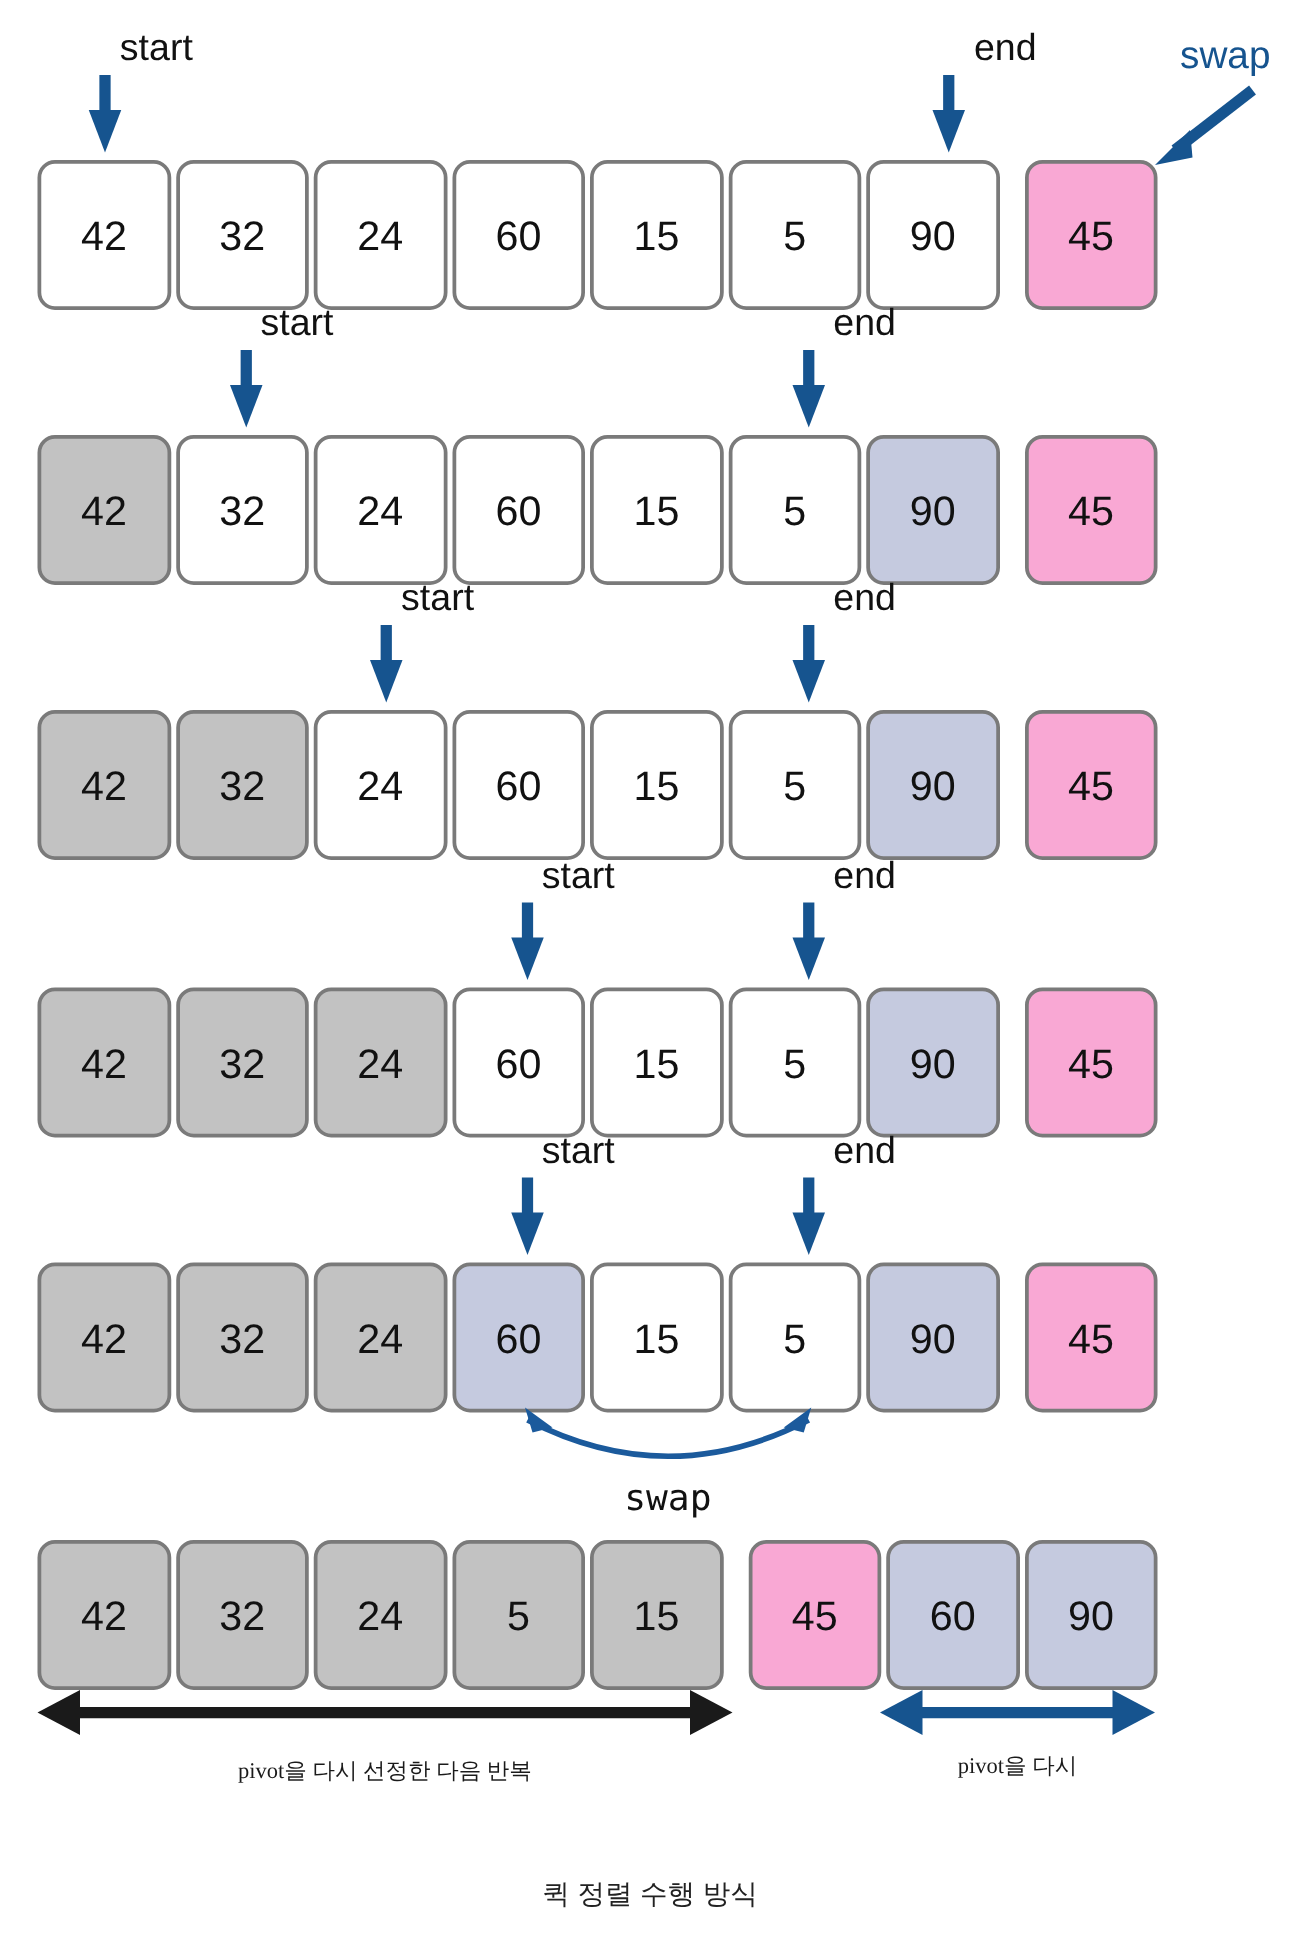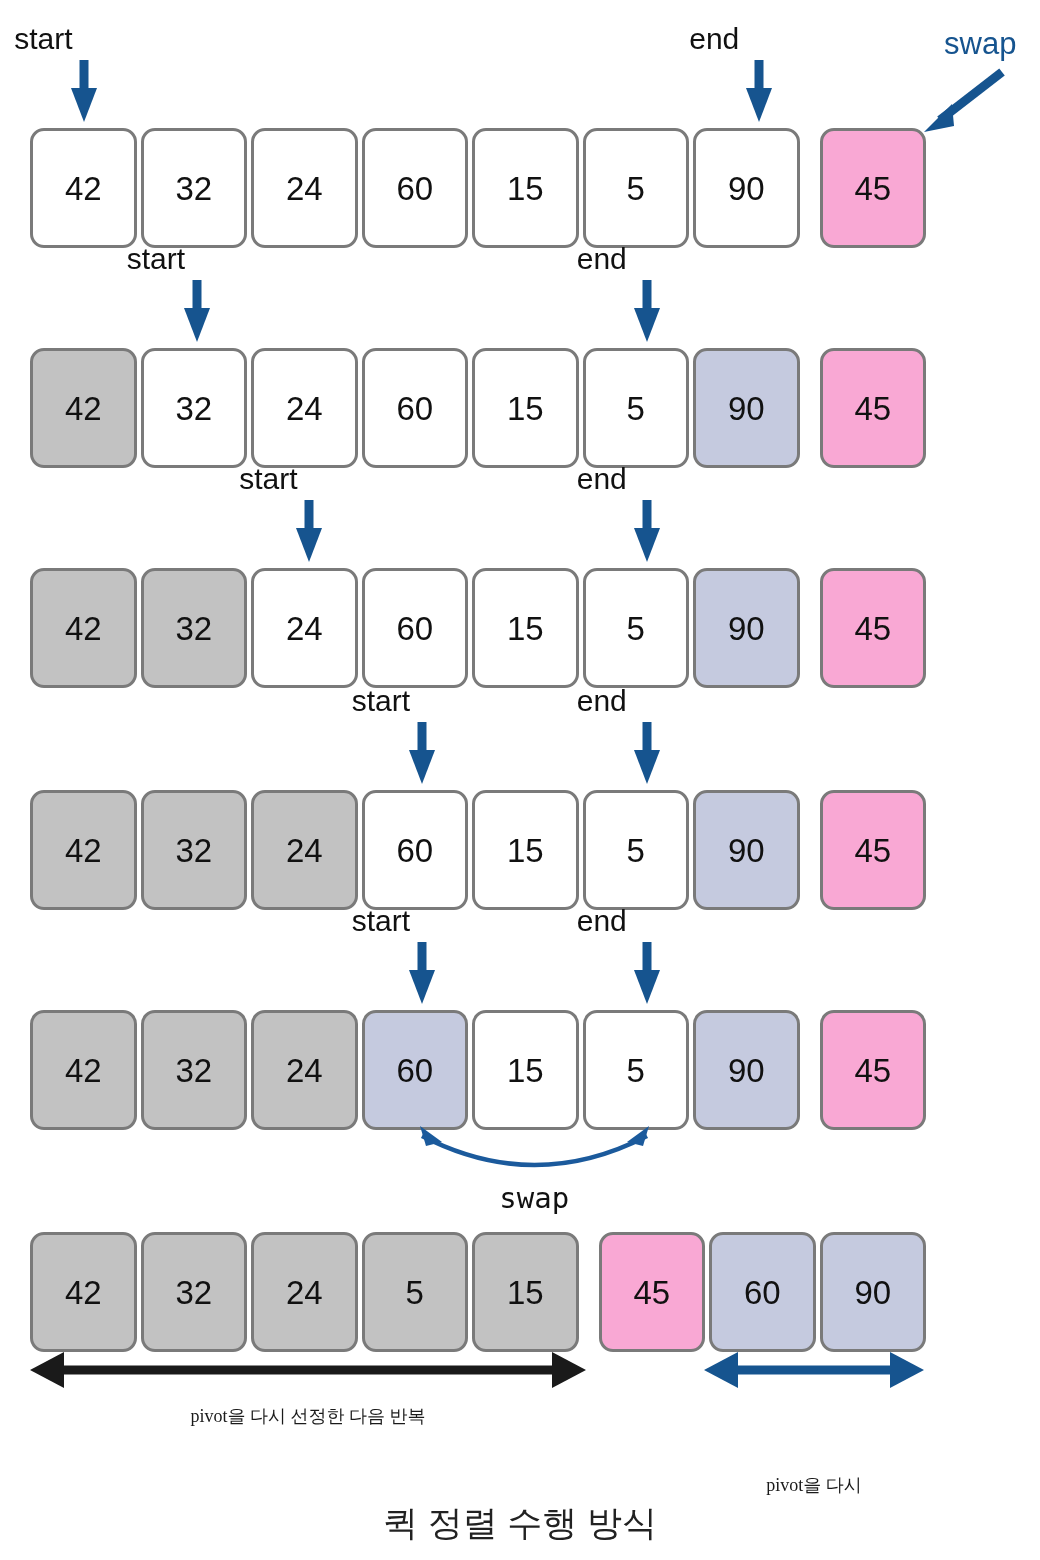--- a/index.html
+++ b/index.html
@@ -45,21 +45,21 @@
   }
   .cell.gray    { background: #c2c2c2; }
   .cell.pivot   { background: #f9a8d4; margin-left: 16px; }
   .cell.blue    { background: #c5cadf; }
 
   
   .marker {
     position: absolute;
     width: 140px;
     margin-left: -70px;
-    text-align: left;
+    text-align: right;
     pointer-events: none;
   }
   .marker .mlabel {
     font-size: 30px;
     color: #111111;
     line-height: 1;
     display: block;
   }
   .marker .marrow {
     display: block;
@@ -93,21 +93,21 @@
     font-size: 18px;
     color: #1a1a1a;
     line-height: 1.45;
     font-family: "Liberation Serif", "DejaVu Serif", serif;
   }
   .figure-caption {
     position: absolute;
     width: 1040px;
     left: 0;
     text-align: center;
-    font-size: 35px;
+    font-size: 22px;
     color: #222222;
     font-family: "Liberation Sans", "DejaVu Sans", sans-serif;
   }
   svg { overflow: visible; display: block; }
 </style>
 </head>
 <body>
 
 <div id="diagram">
     <div class="row" style="top: 128px;">
@@ -283,17 +283,17 @@
       </svg>
     </div>
     <div style="position: absolute; left: 704px; top: 1348px;">
       <svg width="220" height="44" viewBox="0 0 220 44">
         <line x1="26" y1="22" x2="194" y2="22" stroke="#16548f" stroke-width="9"></line>
         <polygon points="0,22 34,4 34,40" fill="#16548f"></polygon>
         <polygon points="220,22 186,4 186,40" fill="#16548f"></polygon>
       </svg>
     </div>
     <div class="caption" style="left: 30px; top: 1403px; width: 556px;">pivot을 다시 선정한 다음 반복</div>
-    <div class="caption" style="left: 684px; top: 1472px; width: 260px;">
+    <div class="caption" style="left: 684px; top: 1399px; width: 260px;">
       <div>pivot을 다시</div>
     </div>
     <div class="figure-caption" style="top: 1500px;">퀵 정렬 수행 방식</div>
   </div>
 
 </body></html>

